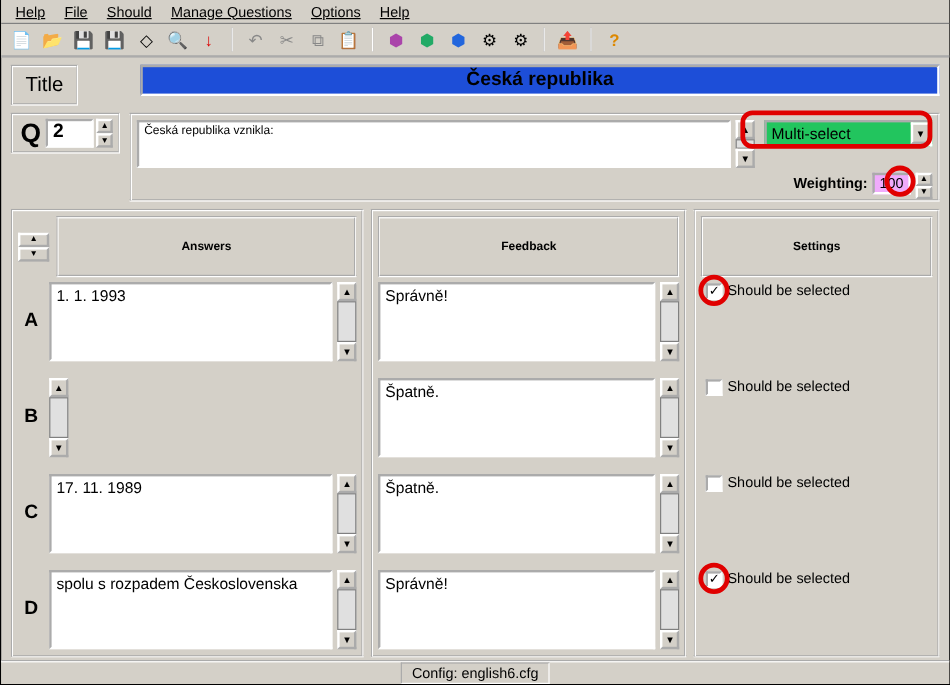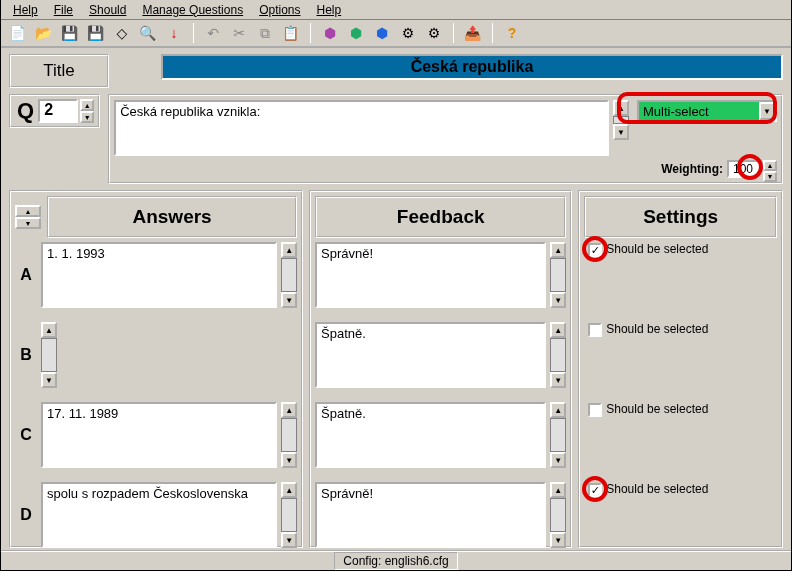--- a/index.html
+++ b/index.html
@@ -48,27 +48,27 @@
   .content {
     flex:1; padding:6px 8px 2px 8px; display:flex; flex-direction:column; gap:6px; overflow:hidden;
   }
   .box3d {
     background:#d4d0c8;
     border:2px groove #fff;
     padding:4px;
   }
   .title-row { display:flex; gap:8px; align-items:stretch; }
   .title-label {
-    width:100px;
+    width:56px;
     font-size:17px; font-weight:normal;
     text-align:center;
     line-height:22px;
   }
   .title-field {
-    flex:1; background:#0369a1;
+    flex:1; background:#1d4ed8;
     border:2px inset #fff;
     font-size:16px; font-weight:bold;
     text-align:center;
     padding:2px 4px;
     height:26px;
     margin-left:44px;
   }
   
   .q-row { display:flex; gap:8px; align-items:flex-start; }
   .q-num-box {
@@ -94,23 +94,23 @@
     display:flex; align-items:center; justify-content:center;
     cursor:pointer;
   }
   .q-right {
     flex:1; display:flex; flex-direction:column; gap:2px;
   }
   .q-right-top { display:flex; gap:4px; position:relative; }
   .q-text {
     flex:1; background:#fff;
     border:2px inset #fff;
-    height:56px;
+    height:40px;
     padding:2px 4px;
-    font-size:13px;
+    font-size:10px;
   }
   .q-type {
     width:140px; height:22px;
     border:2px inset #fff;
     background:#22c55e;
     display:flex; align-items:center; justify-content:space-between;
     padding-left:4px; font-size:13px;
     margin-left:4px;
   }
   .dropbtn {
@@ -125,21 +125,21 @@
     border-radius:10px;
     pointer-events:none;
   }
   .weighting-row {
     display:flex; justify-content:flex-end; align-items:center; gap:4px; margin-top:2px;
     position:relative;
   }
   .weighting-row label { font-size:12px;font-weight:bold; }
   .w-input {
     width:32px; height:18px;
-    border:2px inset #fff; background:#ffffff;
+    border:2px inset #fff; background:#f0abfc;
     text-align:center; font-size:12px;
     position:relative; z-index:2;
   }
   .hl-red-circle {
     position:absolute;
     width:26px; height:26px;
     border:4px solid #e00000;
     border-radius:50%;
     pointer-events:none;
     z-index:5;
@@ -154,22 +154,22 @@
   .col {
     display:flex; flex-direction:column;
   }
   .col-header-row { display:flex; align-items:center; gap:6px; margin-bottom:4px; }
   .side-nav {
     width:26px; height:24px;
   }
   .col-header {
     flex:1;
     text-align:center;
-    font-size:19px; font-weight:bold;
-    padding:8px 0;
+    font-size:10px; font-weight:bold;
+    padding:18px 0;
     margin-bottom:0;
   }
   .answer-row {
     display:flex; align-items:flex-start; gap:4px;
     height:74px; margin-bottom:6px;
   }
   .row-letter {
     width:22px; text-align:center; font-size:16px; font-weight:bold;
     line-height:66px;
   }

